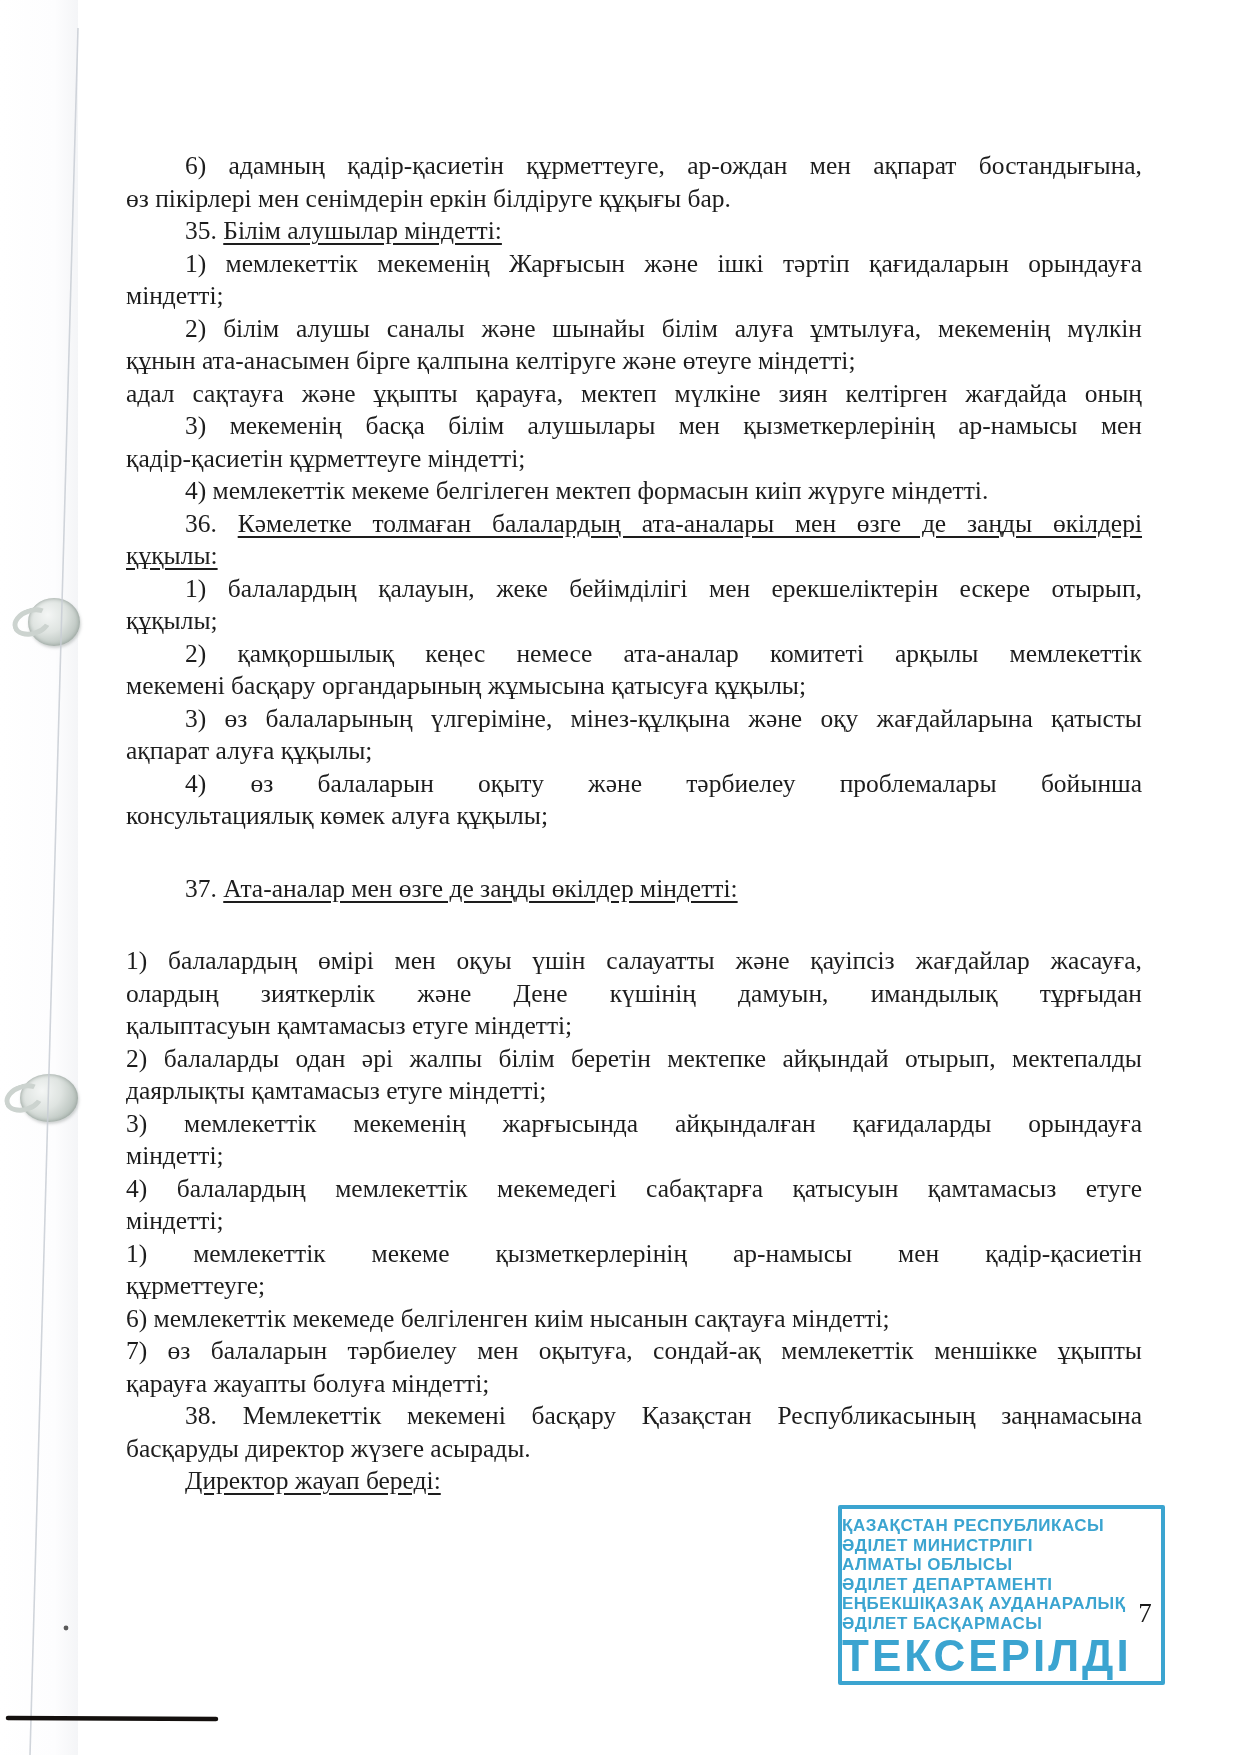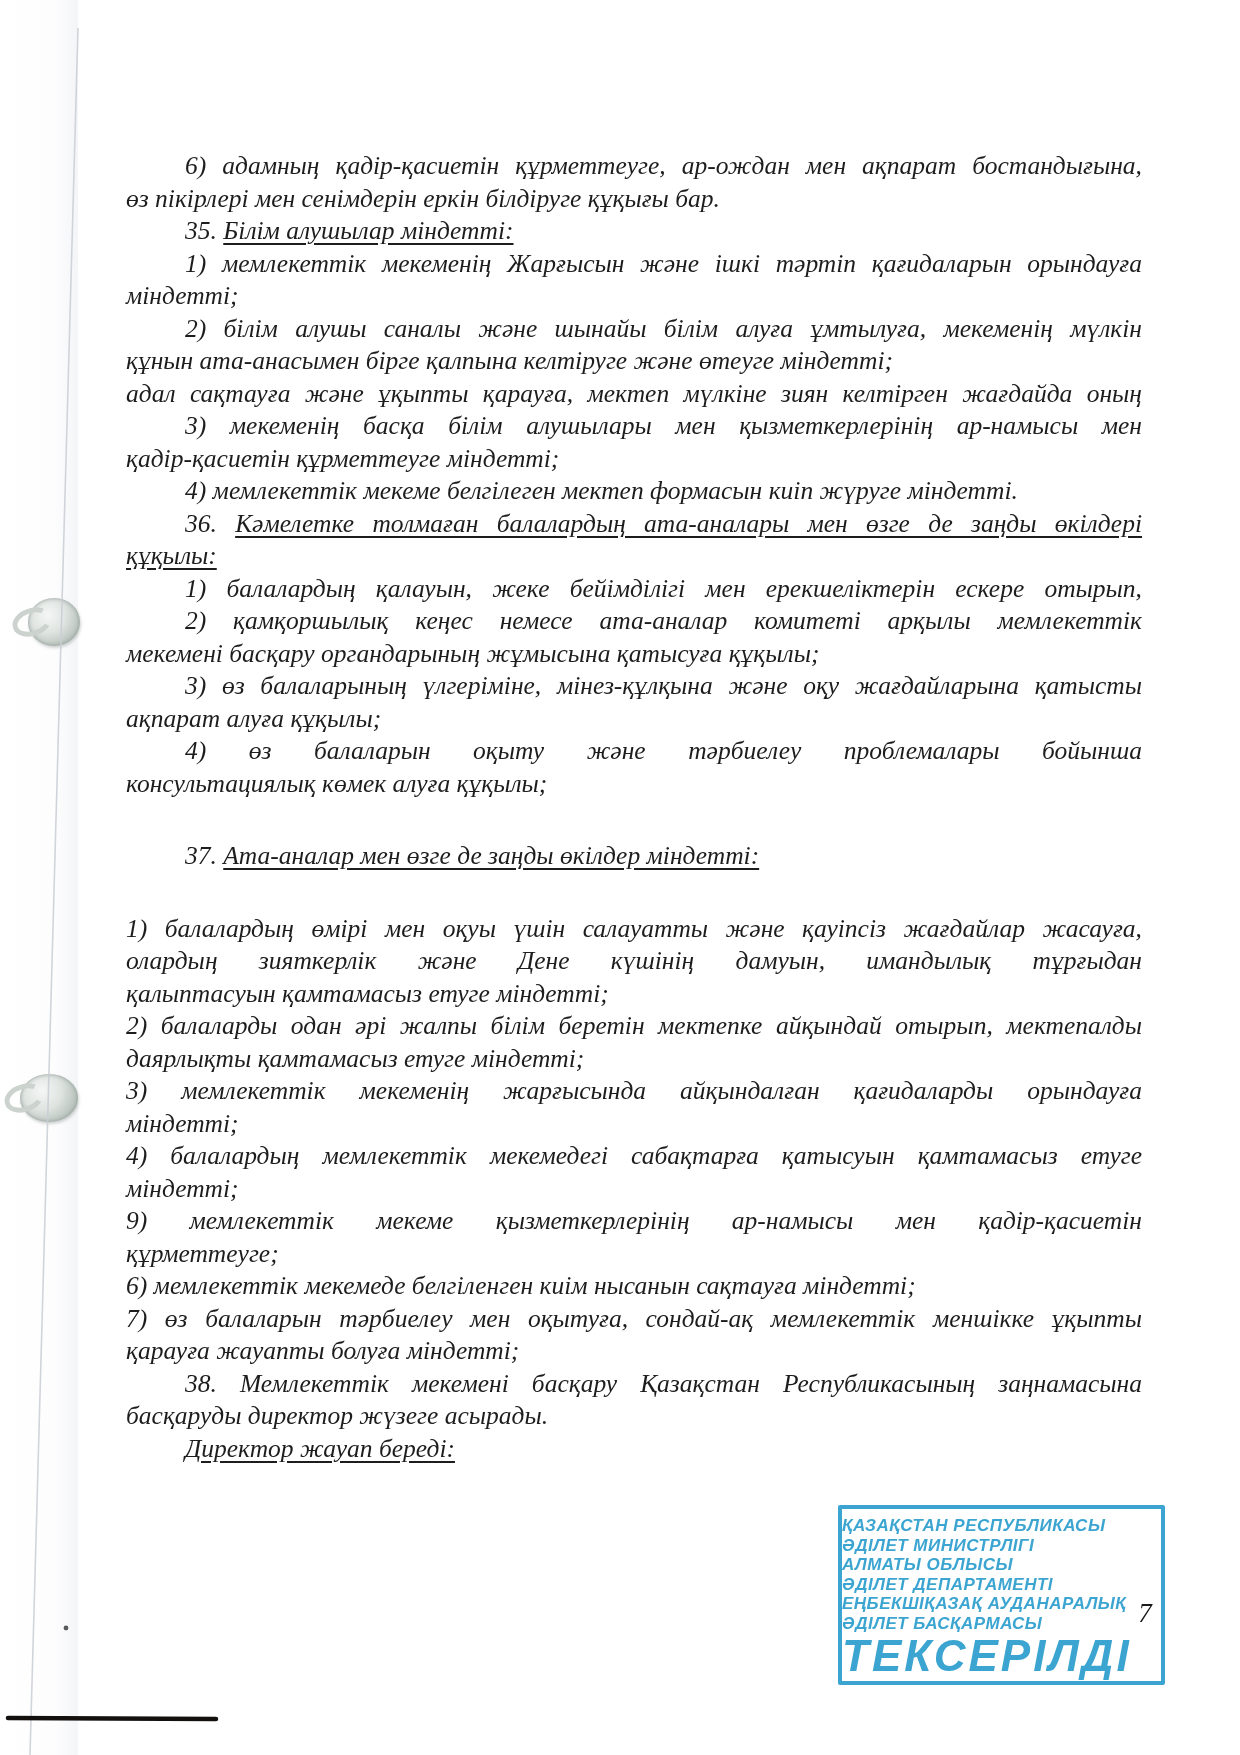--- a/index.html
+++ b/index.html
@@ -1,16 +1,16 @@
 <!DOCTYPE html>
 <html><head>
 <meta charset="utf-8">
 <style>
   html,body{margin:0;padding:0;width:1240px;height:1755px;background:#fbfbfc;overflow:hidden;}
-  #page{position:absolute;inset:0;background:#ffffff;font-style:italic;}
+  #page{position:absolute;inset:0;background:#ffffff;}
   
   #edge-strip{position:absolute;left:0;top:0;width:78px;height:1755px;
     background:linear-gradient(90deg,#ffffff 0%,#fdfdfe 70%,#f4f5f7 100%);}
   
   #doc{position:absolute;left:126px;top:150px;width:1016px;
     font-family:"Liberation Serif","DejaVu Serif",serif;
     font-size:25.5px;line-height:32.5px;color:#1d1d1d;text-align:justify;}
   .line{height:32.5px;white-space:normal;}
   .line.blank{height:40px;}
   .line.indent{text-indent:59px;}
@@ -52,39 +52,40 @@
       <div class="line"><span>міндетті;</span></div>
       <div class="line indent j"><span>2) білім алушы саналы және шынайы білім алуға ұмтылуға, мекеменің мүлкін</span></div>
       <div class="line"><span>құнын ата-анасымен бірге қалпына келтіруге және өтеуге міндетті;</span></div>
       <div class="line j"><span>адал сақтауға және ұқыпты қарауға, мектеп мүлкіне зиян келтірген жағдайда оның</span></div>
       <div class="line indent j"><span>3) мекеменің басқа білім алушылары мен қызметкерлерінің ар-намысы мен</span></div>
       <div class="line"><span>қадір-қасиетін құрметтеуге міндетті;</span></div>
       <div class="line indent"><span>4) мемлекеттік мекеме белгілеген мектеп формасын киіп жүруге міндетті.</span></div>
       <div class="line indent j"><span>36. </span><span class="u">Кәмелетке толмаған балалардың ата-аналары мен өзге де заңды өкілдері</span></div>
       <div class="line"><span class="u">құқылы:</span></div>
       <div class="line indent j"><span>1) балалардың қалауын, жеке бейімділігі мен ерекшеліктерін ескере отырып,</span></div>
+      <div class="line"><span>құқылы;</span></div>
       <div class="line indent j"><span>2) қамқоршылық кеңес немесе ата-аналар комитеті арқылы мемлекеттік</span></div>
       <div class="line"><span>мекемені басқару органдарының жұмысына қатысуға құқылы;</span></div>
       <div class="line indent j"><span>3) өз балаларының үлгеріміне, мінез-құлқына және оқу жағдайларына қатысты</span></div>
       <div class="line"><span>ақпарат алуға құқылы;</span></div>
       <div class="line indent j"><span>4) өз балаларын оқыту және тәрбиелеу проблемалары бойынша</span></div>
       <div class="line"><span>консультациялық көмек алуға құқылы;</span></div>
       <div class="line blank"></div>
       <div class="line indent"><span>37. </span><span class="u">Ата-аналар мен өзге де заңды өкілдер міндетті:</span></div>
       <div class="line blank"></div>
       <div class="line j"><span>1) балалардың өмірі мен оқуы үшін салауатты және қауіпсіз жағдайлар жасауға,</span></div>
       <div class="line j"><span>олардың зияткерлік және Дене күшінің дамуын, имандылық тұрғыдан</span></div>
       <div class="line"><span>қалыптасуын қамтамасыз етуге міндетті;</span></div>
       <div class="line j"><span>2) балаларды одан әрі жалпы білім беретін мектепке айқындай отырып, мектепалды</span></div>
       <div class="line"><span>даярлықты қамтамасыз етуге міндетті;</span></div>
       <div class="line j"><span>3) мемлекеттік мекеменің жарғысында айқындалған қағидаларды орындауға</span></div>
       <div class="line"><span>міндетті;</span></div>
       <div class="line j"><span>4) балалардың мемлекеттік мекемедегі сабақтарға қатысуын қамтамасыз етуге</span></div>
       <div class="line"><span>міндетті;</span></div>
-      <div class="line j"><span>9) мемлекеттік мекеме қызметкерлерінің ар-намысы мен қадір-қасиетін</span></div>
+      <div class="line j"><span>1) мемлекеттік мекеме қызметкерлерінің ар-намысы мен қадір-қасиетін</span></div>
       <div class="line"><span>құрметтеуге;</span></div>
       <div class="line"><span>6) мемлекеттік мекемеде белгіленген киім нысанын сақтауға міндетті;</span></div>
       <div class="line j"><span>7) өз балаларын тәрбиелеу мен оқытуға, сондай-ақ мемлекеттік меншікке ұқыпты</span></div>
       <div class="line"><span>қарауға жауапты болуға міндетті;</span></div>
       <div class="line indent j"><span>38. Мемлекеттік мекемені басқару Қазақстан Республикасының заңнамасына</span></div>
       <div class="line"><span>басқаруды директор жүзеге асырады.</span></div>
       <div class="line indent"><span class="u">Директор жауап береді:</span></div>
     </div>
 
   <div class="fastener" id="fastener-1"></div>

